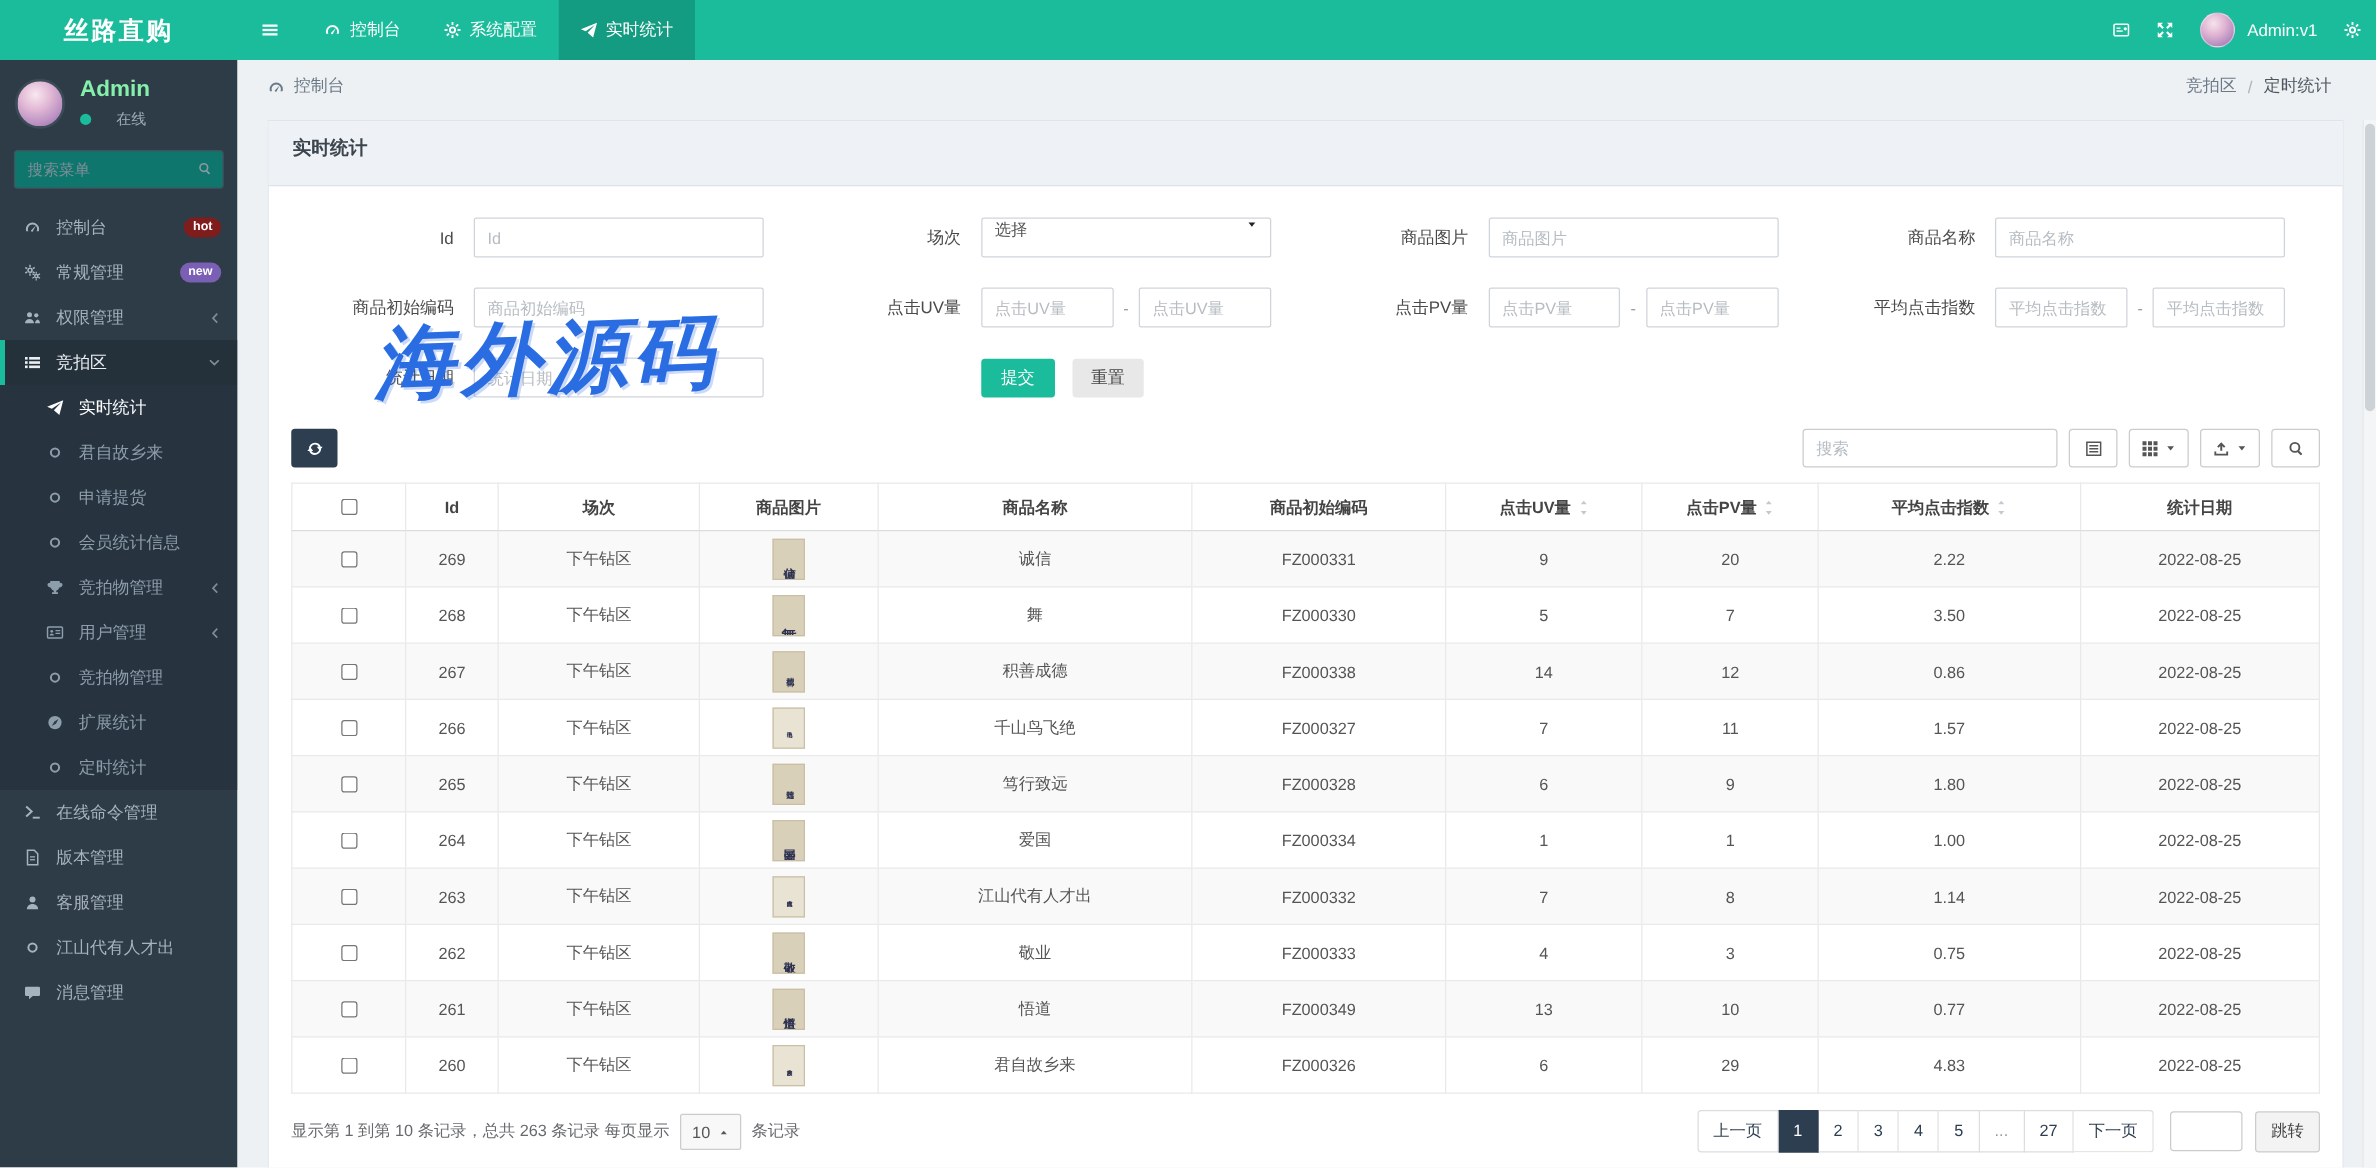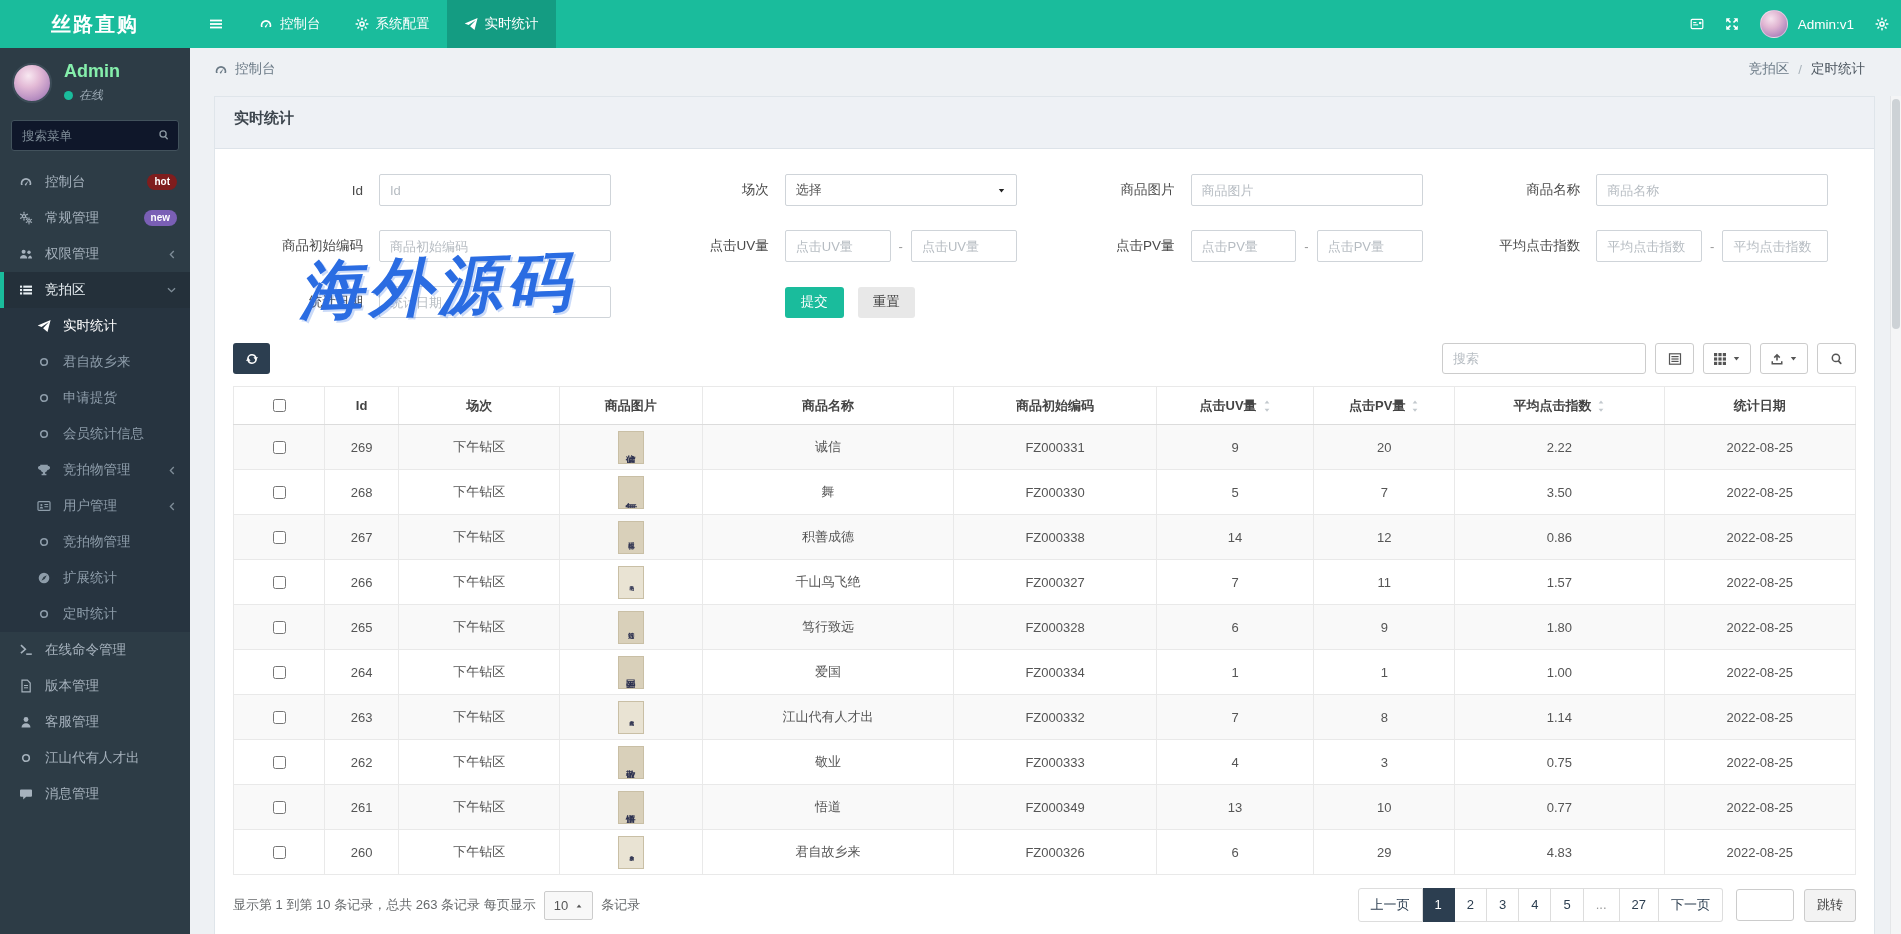--- a/index.html
+++ b/index.html
@@ -30,24 +30,24 @@
     border:1px solid rgba(255,255,255,.45); }
   .admin-label { font-size:13.5px; cursor:pointer; margin-left:-11px; }
 
   
   .sidebar { position:absolute; top:48px; left:0; width:190px; bottom:0; background:#2d3c46; color:#a6b2bd; }
   .user-panel { display:flex; align-items:center; padding:13px 12px 10px; }
   .user-avatar { width:40px; height:40px; border-radius:50%; margin-right:12px; flex:none;
     background:radial-gradient(circle at 40% 30%, #f8e8f1 0%, #e3bad6 35%, #b990c2 70%, #8a67a6 100%);
     border:2px solid #3c4c57; }
   .user-name { color:#86efac; font-size:18px; font-weight:bold; }
-  .user-status { font-size:12px; color:#9fadb8; display:flex; align-items:center; gap:6px; margin-top:5px;font-style:italic; }
+  .user-status { font-size:12px; color:#9fadb8; display:flex; align-items:center; gap:20px; margin-top:5px; }
   .dot { width:9px; height:9px; border-radius:50%; background:#1abc9c; }
   .sb-search { margin:6px 11px 13px; position:relative; }
-  .sb-search input { width:100%; height:31px; background:#0f172a; border:1px solid #42525c;
+  .sb-search input { width:100%; height:31px; background:#0f766e; border:1px solid #42525c;
     border-radius:3px; color:#cfd8de; padding:0 30px 0 10px; font-size:12.5px; outline:none; }
   .sb-search input::placeholder { color:#7f8d98; }
   .sb-search .ic { position:absolute; right:9px; top:9px; color:#8c99a3; width:12px; height:12px; }
   .sb-item { display:flex; align-items:center; height:36px; padding:0 13px 0 17px;
     font-size:13.5px; cursor:pointer; }
   .sb-item .mi { width:18px; margin-right:10px; display:flex; justify-content:center; flex:none; }
   .sb-item.parent-active { background:#24303a; border-left:4px solid #1abc9c; padding-left:13px; color:#e9eff3; }
   .sb-item.sub { background:#273440; padding-left:35px; color:#8e9daa; }
   .sb-item.sub.active { color:#fff; }
   .sb-badge { margin-left:auto; font-size:10px; font-weight:bold; color:#fff;
@@ -71,21 +71,21 @@
 
   .filter { display:grid; grid-template-columns:repeat(4,1fr); column-gap:24px; row-gap:24px;
     padding:25px 30px 23px; }
   .f-cell { display:flex; align-items:center; }
   .f-label { width:118px; text-align:right; margin-right:16px; color:#4a4a4a; font-size:13.5px; flex:none; }
   .f-ctrl { flex:1; max-width:232px; display:flex; align-items:center; gap:8px; }
   .f-input { width:100%; height:32px; border:1px solid #cfd4d9; border-radius:2px; padding:0 10px;
     font-size:13px; color:#555; background:#fff; outline:none; }
   .f-input::placeholder { color:#b6bcc2; }
   .f-select { width:100%; height:32px; border:1px solid #cfd4d9; border-radius:2px; display:flex;
-    align-items:center; justify-content:space-between; padding:0 10px; color:#555; background:#fff; cursor:pointer; }
+    justify-content:space-between; padding:0 10px; color:#555; background:#fff; cursor:pointer; }
   .f-select .ic { width:9px; height:9px; color:#222; }
   .range-dash { color:#999; flex:none; }
   .f-btns { display:flex; gap:14px; align-items:center; }
   .btn-submit { background:#1abc9c; color:#fff; border:none; height:31px; padding:0 16px;
     border-radius:3px; font-size:13.5px; cursor:pointer; }
   .btn-reset { background:#e8e8e8; color:#444; border:none; height:31px; padding:0 15px;
     border-radius:3px; font-size:13.5px; cursor:pointer; }
 
   .watermark { position:absolute; left:84px; top:146px; font-family:"DejaVu Serif",serif;
     font-style:italic; font-weight:bold; font-size:64px; color:#2a6ce2; letter-spacing:5px;

